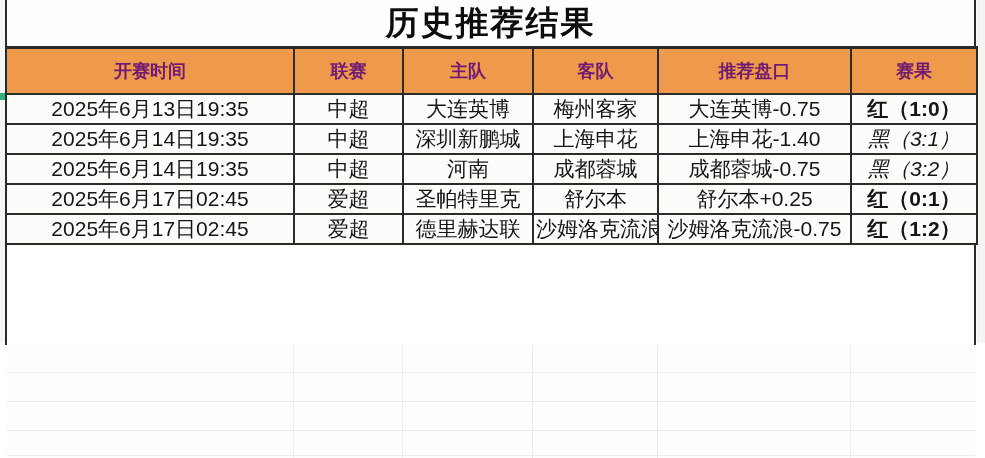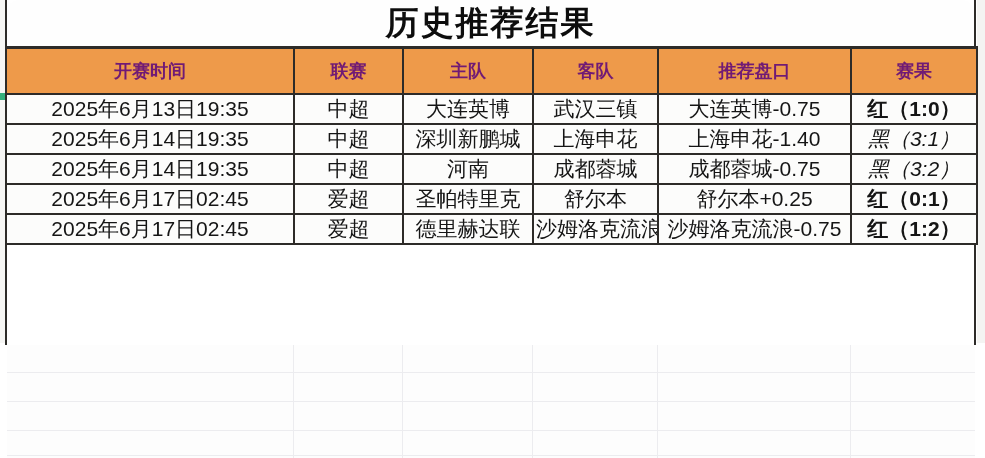--- a/index.html
+++ b/index.html
@@ -124,21 +124,21 @@
         <th>客队</th>
         <th>推荐盘口</th>
         <th>赛果</th>
       </tr>
     </thead>
     <tbody>
     <tr>
       <td>2025年6月13日19:35</td>
       <td>中超</td>
       <td>大连英博</td>
-      <td>武汉三镇</td>
+      <td>梅州客家</td>
       <td>大连英博-0.75</td>
       <td class="res-red">红（1:0）</td>
     </tr>
 
 
     <tr>
       <td>2025年6月14日19:35</td>
       <td>中超</td>
       <td>深圳新鹏城</td>
       <td>上海申花</td>

